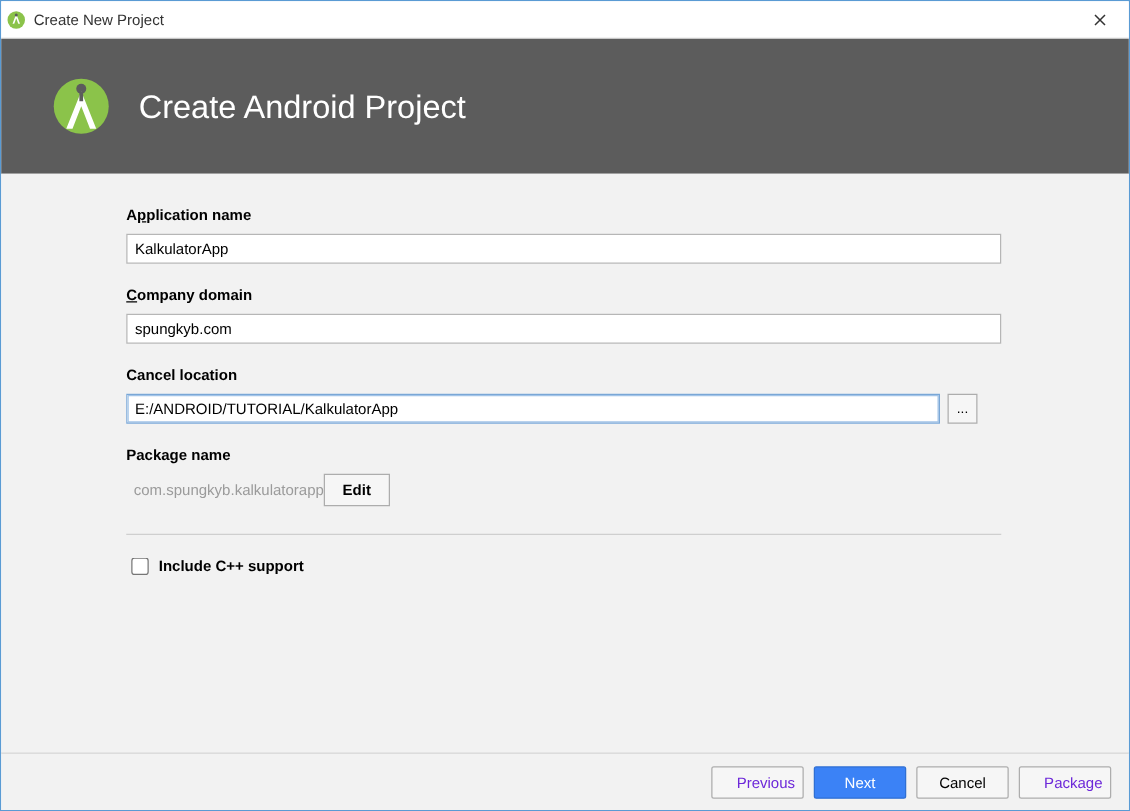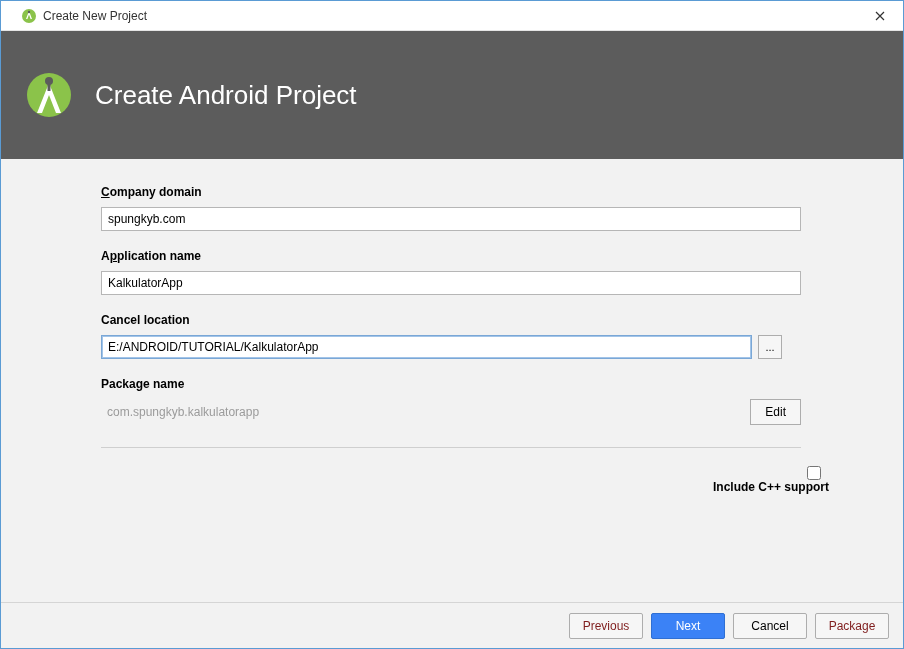--- a/index.html
+++ b/index.html
@@ -1,53 +1,53 @@
 <!DOCTYPE html>
 <html><head>
 <meta charset="utf-8">
 <style>
   * { box-sizing: border-box; font-family: "Segoe UI", Tahoma, sans-serif; }
   html, body { margin: 0; padding: 0; }
   body { width: 904px; height: 649px; background: #fff; overflow: hidden; }
 
   .window { width: 904px; height: 649px; border: 1px solid #5a9bd4; display: flex; flex-direction: column; }
 
-  .titlebar { height: 30px; background: #fff; display: flex; align-items: center; border-bottom: 1px solid #e5e5e5; padding: 0 0 0 20px; }
+  .titlebar { height: 30px; background: #fff; display: flex; align-items: center; border-bottom: 1px solid #e5e5e5; padding: 0 0 0 4px; }
   .titlebar .app-icon { width: 16px; height: 16px; margin-right: 6px; }
   .titlebar .title { font-size: 12px; color: #333; flex: 1; }
   .titlebar .close { width: 46px; height: 100%; display: flex; align-items: center; justify-content: center; }
 
-  .banner { height: 128px; background: #5c5c5c; display: flex; align-items: center; padding-left: 22px; }
+  .banner { height: 108px; background: #5c5c5c; display: flex; align-items: center; padding-left: 38px; }
   .banner .logo { width: 52px; height: 52px; margin-right: 20px; display:flex; align-items:center; justify-content:center; }
   .banner .heading { color: #fff; font-size: 26px; font-weight: 300; }
 
   .form-area { flex: 1; background: #f2f2f2; padding: 26px 74px 0 100px; overflow: auto; }
 
   .field { margin-bottom: 18px; }
   .field-label { font-size: 12px; font-weight: bold; color: #000; margin-bottom: 8px; display:block; }
   .field-label .acc { text-decoration: underline; }
 
   .text-input { width: 700px; height: 24px; border: 1px solid #b6b6b6; background: #fff; font-size: 12px; padding: 2px 6px; display:block; }
   .text-input.focused { border: 1px solid #7aa7d6; box-shadow: 0 0 0 1px #a2c4e8 inset; }
 
   .row { display: flex; align-items: center; }
   .browse-btn { width: 24px; height: 24px; border: 1px solid #adadad; background: #f6f6f6; margin-left: 6px; font-size: 11px; display:flex; align-items:center; justify-content:center; cursor:pointer; }
 
-  .package-row { display:flex; align-items:center; justify-content: space-between; width: 700px; }
+  .package-row { display:flex; align-items:center; width: 700px; }
   .package-value { font-size: 12px; color: #9b9b9b; padding-left: 6px; }
-  .edit-btn { height: 26px; padding: 0 14px; border: 1px solid #adadad; background: #f6f6f6; font-size: 12px; cursor:pointer; }
+  .edit-btn { height: 26px; padding: 0 14px; border: 1px solid #adadad; background: #f6f6f6; font-size: 12px; cursor:pointer;font-weight:bold; }
 
   .separator { width: 700px; height: 1px; background: #cfcfcf; margin: 22px 0 18px 0; }
 
-  .checkbox-row { display:flex; align-items:flex-end; margin-bottom: 10px; font-size: 12px; font-weight: bold; flex-direction: column; }
+  .checkbox-row { display:flex; align-items:flex-start; margin-bottom: 10px; font-size: 12px; font-weight: bold; }
   .checkbox-row input[type="checkbox"] { margin: 0 8px 0 4px; width: 14px; height: 14px; }
 
   .footer { height: 46px; background: #f2f2f2; border-top: 1px solid #d5d5d5; display:flex; align-items:center; justify-content:flex-end; padding-right: 14px; gap: 8px; }
   .btn { height: 26px; min-width: 74px; border: 1px solid #adadad; background: #f6f6f6; font-size: 12px; cursor:pointer; border-radius: 2px; }
-  .btn:disabled, .btn.disabled { color: #7f1d1d; cursor: default; }
+  .btn:disabled, .btn.disabled { color: #6d28d9; cursor: default; text-align: right; }
   .btn.primary { background: #3b82f6; border-color: #2f6fd3; color: #fff; }
 </style>
 </head>
 <body>
 
 <div class="window">
 
   <div class="titlebar">
     <span class="app-icon">
       <svg viewBox="0 0 16 16" width="16" height="16">
@@ -72,27 +72,27 @@
         <path d="M26 14 L38 44 L33 44 L26 26 L19 44 L14 44 Z" fill="#fff"></path>
         <path d="M26 14 L26 22" stroke="#5c5c5c" stroke-width="3"></path>
       </svg>
     </span>
     <span class="heading">Create Android Project</span>
   </div>
 
   <div class="form-area">
 
     <div class="field">
-      <label class="field-label"><span class="acc">C</span><span>ompany domain</span></label>
-      <input type="text" class="text-input" value="spungkyb.com" style="">
+      <label class="field-label"><span>A</span><span class="acc">p</span><span>plication name</span></label>
+      <input type="text" class="text-input" value="KalkulatorApp" style="">
     </div>
 
     <div class="field">
-      <label class="field-label"><span>A</span><span class="acc">p</span><span>plication name</span></label>
-      <input type="text" class="text-input" value="KalkulatorApp" style="">
+      <label class="field-label"><span class="acc">C</span><span>ompany domain</span></label>
+      <input type="text" class="text-input" value="spungkyb.com" style="">
     </div>
 
     <div class="field">
       <label class="field-label">Cancel location</label>
       <div class="row">
         <input type="text" class="text-input focused" style="width: 651px;" value="E:/ANDROID/TUTORIAL/KalkulatorApp">
         <div class="browse-btn">...</div>
       </div>
     </div>
 

